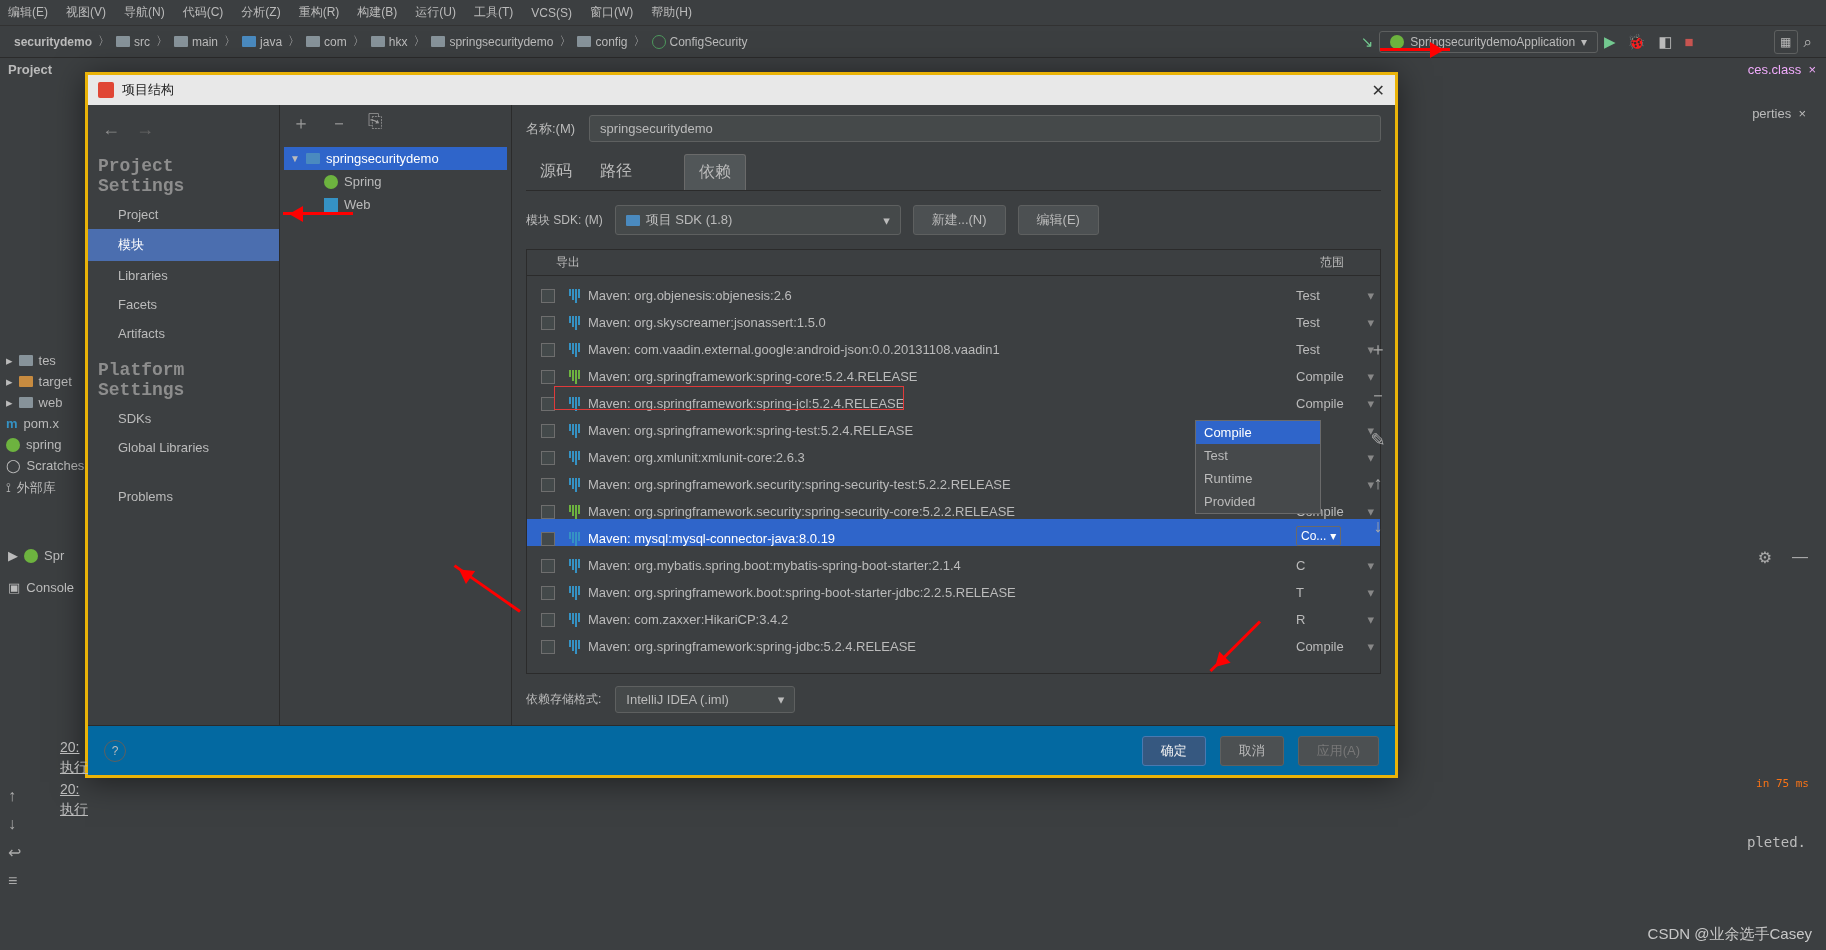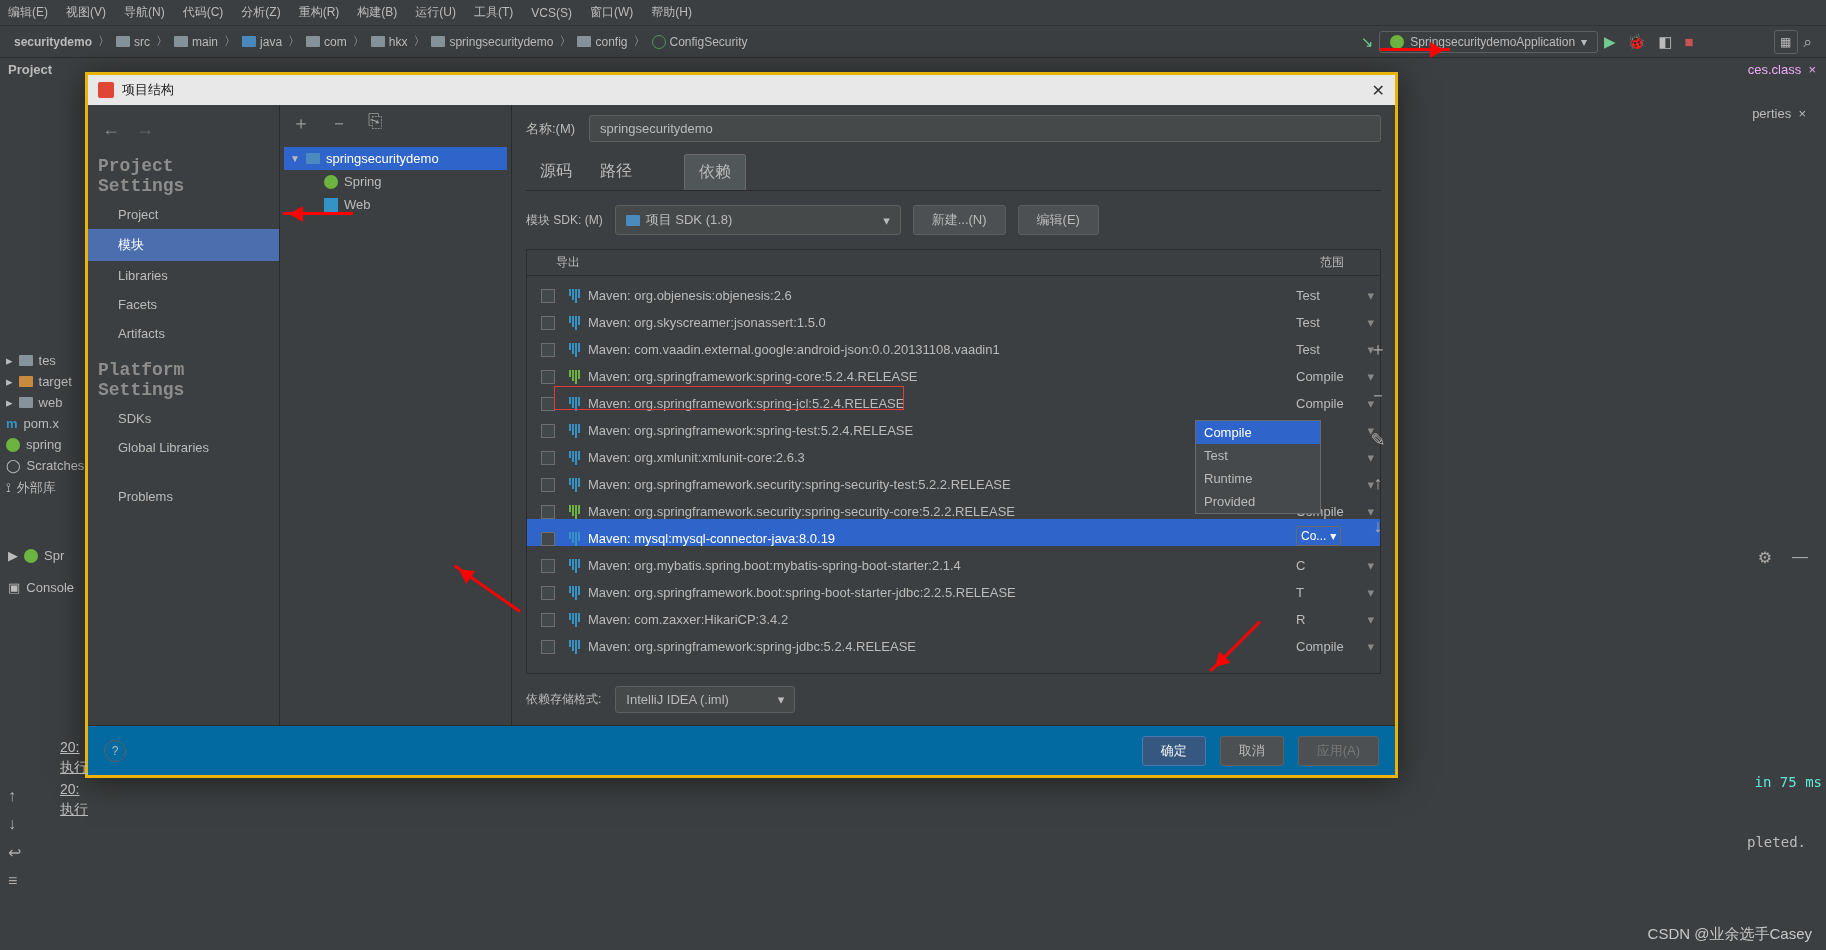--- a/index.html
+++ b/index.html
@@ -545,16 +545,16 @@
   <span>↩</span>
   <span>≡</span>
 </div>
 
 <div class="console-stub">
   <div class="line">20:</div>
   <div class="line">执行</div>
   <div class="line">20:</div>
   <div class="line">执行</div>
 </div>
-<div style="position:absolute; right:4px; bottom:160px; color:#5eead4; font-family:Consolas,monospace; font-size:14px;">in 75 ms</div>
+<div style="position:absolute; right:17px; bottom:160px; color:#f97316; font-family:Consolas,monospace; font-size:11px;">in 75 ms</div>
 <div style="position:absolute; right:20px; bottom:100px; color:#bbb; font-family:Consolas,monospace; font-size:14px;">pleted.</div>
 
 <div class="watermark">CSDN @业余选手Casey</div>
 
 </body></html>

